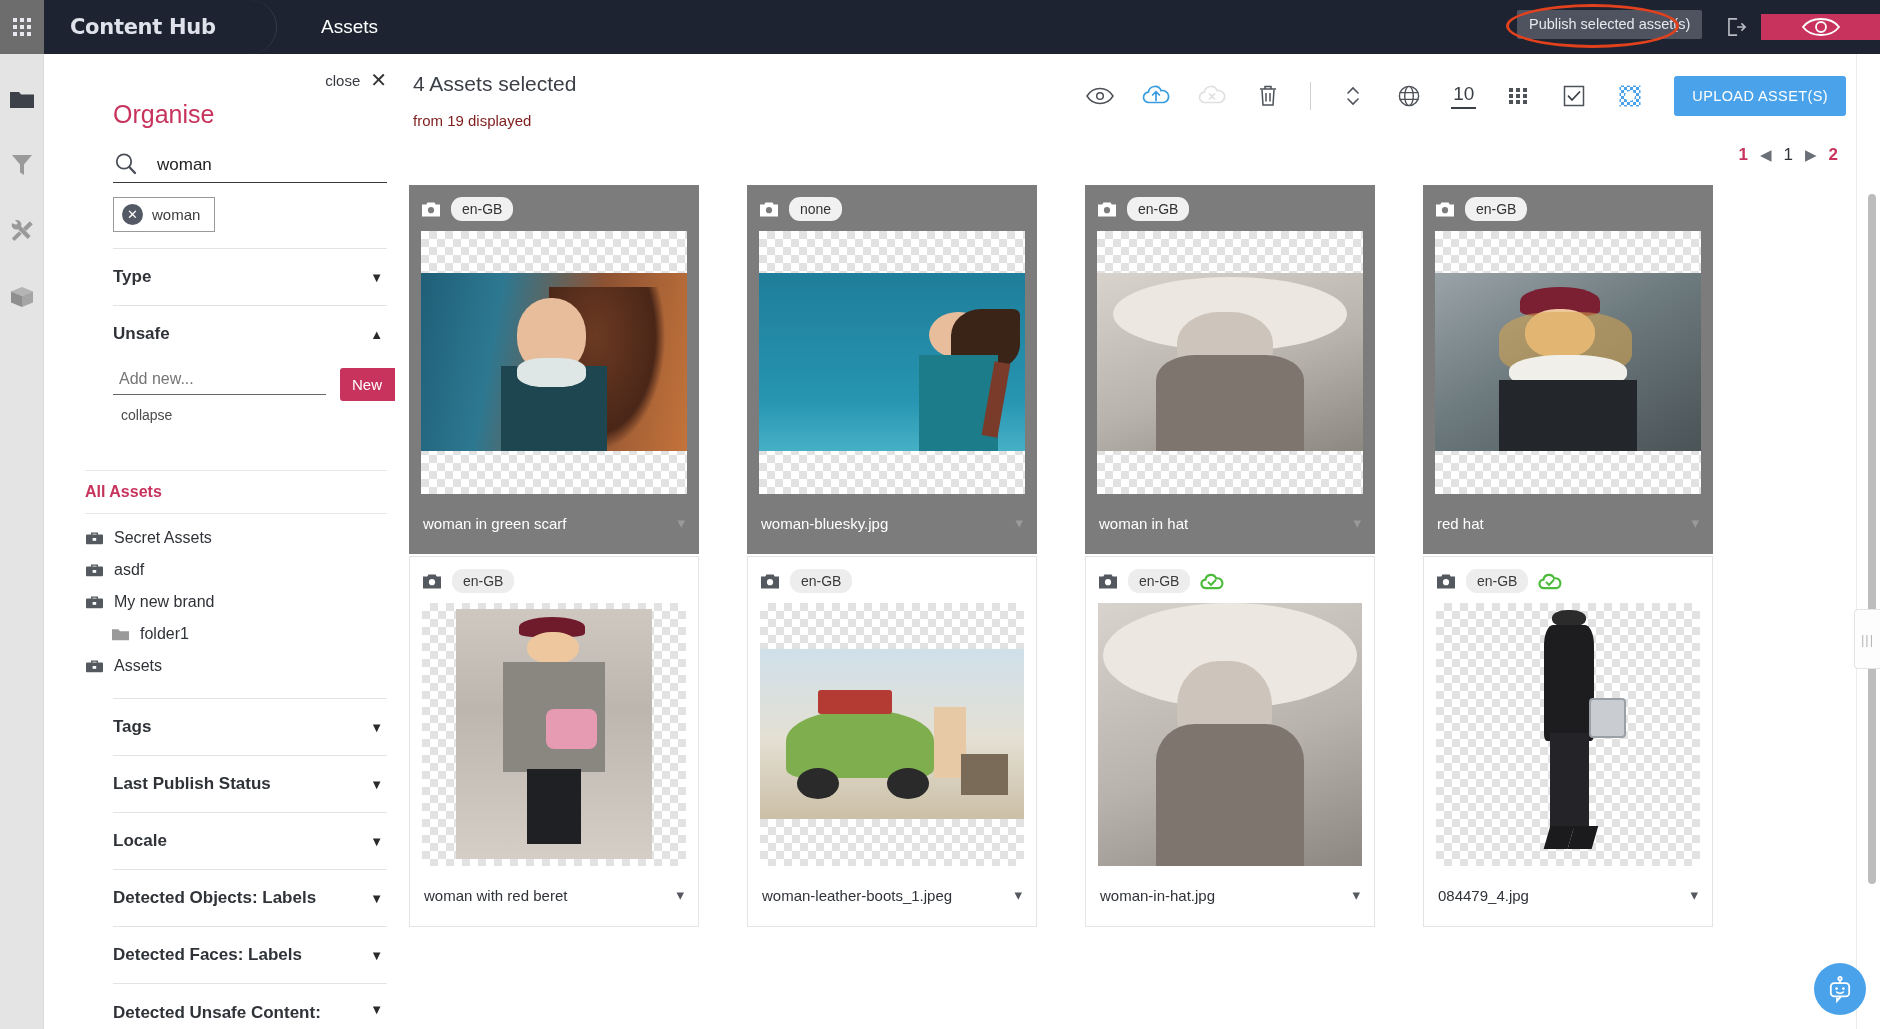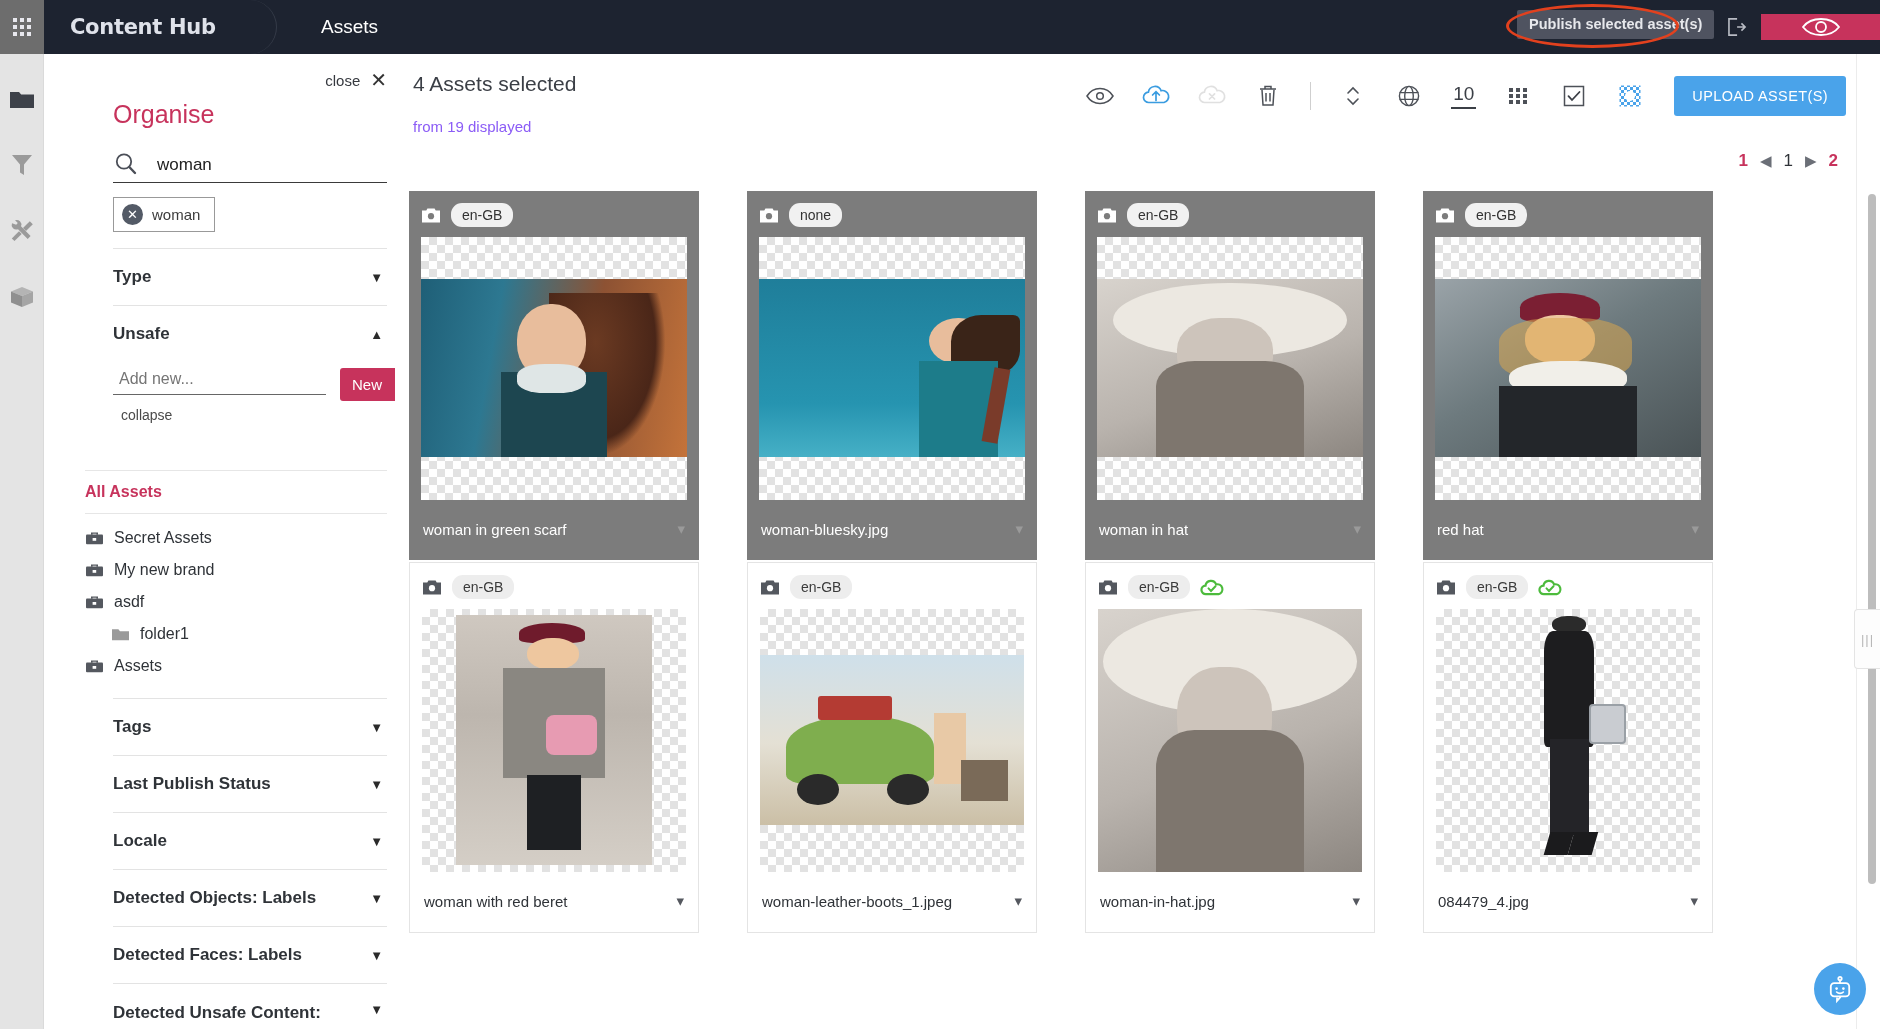--- a/index.html
+++ b/index.html
@@ -25,21 +25,21 @@
     width: 233px; display: flex; align-items: center; padding-left: 26px;
     border-right: 1px solid #353b48;
     border-radius: 27px;
   }
   .brand-cell .brand {
     color: #dfe2ea; font-size: 21px; font-weight: bold; letter-spacing: -0.3px;
     font-family: "DejaVu Sans", sans-serif;
   }
   .section-cell { display: flex; align-items: center; padding-left: 44px; }
   .section-cell .section-title { color: #ffffff; font-size: 19px; }
-  .topbar-spacer { flex: 1; position: relative; font-weight: bold; }
+  .topbar-spacer { flex: 1; position: relative; }
 
   .tooltip-publish {
     position: absolute; left: 1139px; top: 10px;
     background: #4f5360; color: #e7e8ec; font-size: 14.5px;
     padding: 6px 12px 7px; border-radius: 2px; white-space: nowrap;
   }
   .annot-ellipse {
     position: absolute; left: 1128px; top: 4px; width: 173px; height: 44px;
     border: 3.5px solid #e2411e; border-radius: 50%;
     pointer-events: none;
@@ -123,21 +123,21 @@
   .tree-item.indent { padding-left: 26px; }
 
   
   .main {
     position: absolute; left: 395px; top: 54px; right: 0; bottom: 0;
     background: #ffffff; overflow: hidden;
   }
   .main-head { display: flex; align-items: flex-start; padding: 18px 34px 0 18px; }
   .sel-block { flex: 1; }
   .sel-title { font-size: 21px; color: #3b3f46; }
-  .sel-sub { font-size: 15px; color: #8b5cf6; margin-top: 22px; }
+  .sel-sub { font-size: 15px; color: #7f1d1d; margin-top: 16px; }
 
   .tools { display: flex; align-items: center; gap: 0; padding-top: 4px; }
   .tool { width: 56px; height: 40px; display: flex; align-items: center; justify-content: center; }
   .tool.disabled { opacity: 0.45; }
   .vdiv { width: 1px; height: 28px; background: #cfcfcf; margin: 0 14px; }
   .pagesize {
     font-size: 19px; color: #3b3f46; border-bottom: 2px solid #3b3f46;
     padding: 0 2px 2px; margin: 0 14px;
   }
   .btn-upload {
@@ -352,30 +352,30 @@
       </svg>
       <span>Secret Assets</span>
     </div>
 
     <div class="tree-item">
       <svg width="19" height="16" viewBox="0 0 19 16">
         <path d="M6 2.4h7v2.4h-1.6V3.8H7.6v1H6z" fill="#54585f"></path>
         <rect x="1" y="4.6" width="17" height="9.6" rx="1" fill="#54585f"></rect>
         <rect x="7.6" y="8" width="3.6" height="2.8" fill="#fff"></rect>
       </svg>
-      <span>My new brand</span>
+      <span>asdf</span>
     </div>
 
     <div class="tree-item">
       <svg width="19" height="16" viewBox="0 0 19 16">
         <path d="M6 2.4h7v2.4h-1.6V3.8H7.6v1H6z" fill="#54585f"></path>
         <rect x="1" y="4.6" width="17" height="9.6" rx="1" fill="#54585f"></rect>
         <rect x="7.6" y="8" width="3.6" height="2.8" fill="#fff"></rect>
       </svg>
-      <span>asdf</span>
+      <span>My new brand</span>
     </div>
 
     <div class="tree-item indent">
       <svg width="19" height="16" viewBox="0 0 19 16">
         <path d="M1 3.2h6.4l1.6 2H18v9H1z" fill="#9a9a9a"></path>
       </svg>
       <span>folder1</span>
     </div>
 
     <div class="tree-item">

